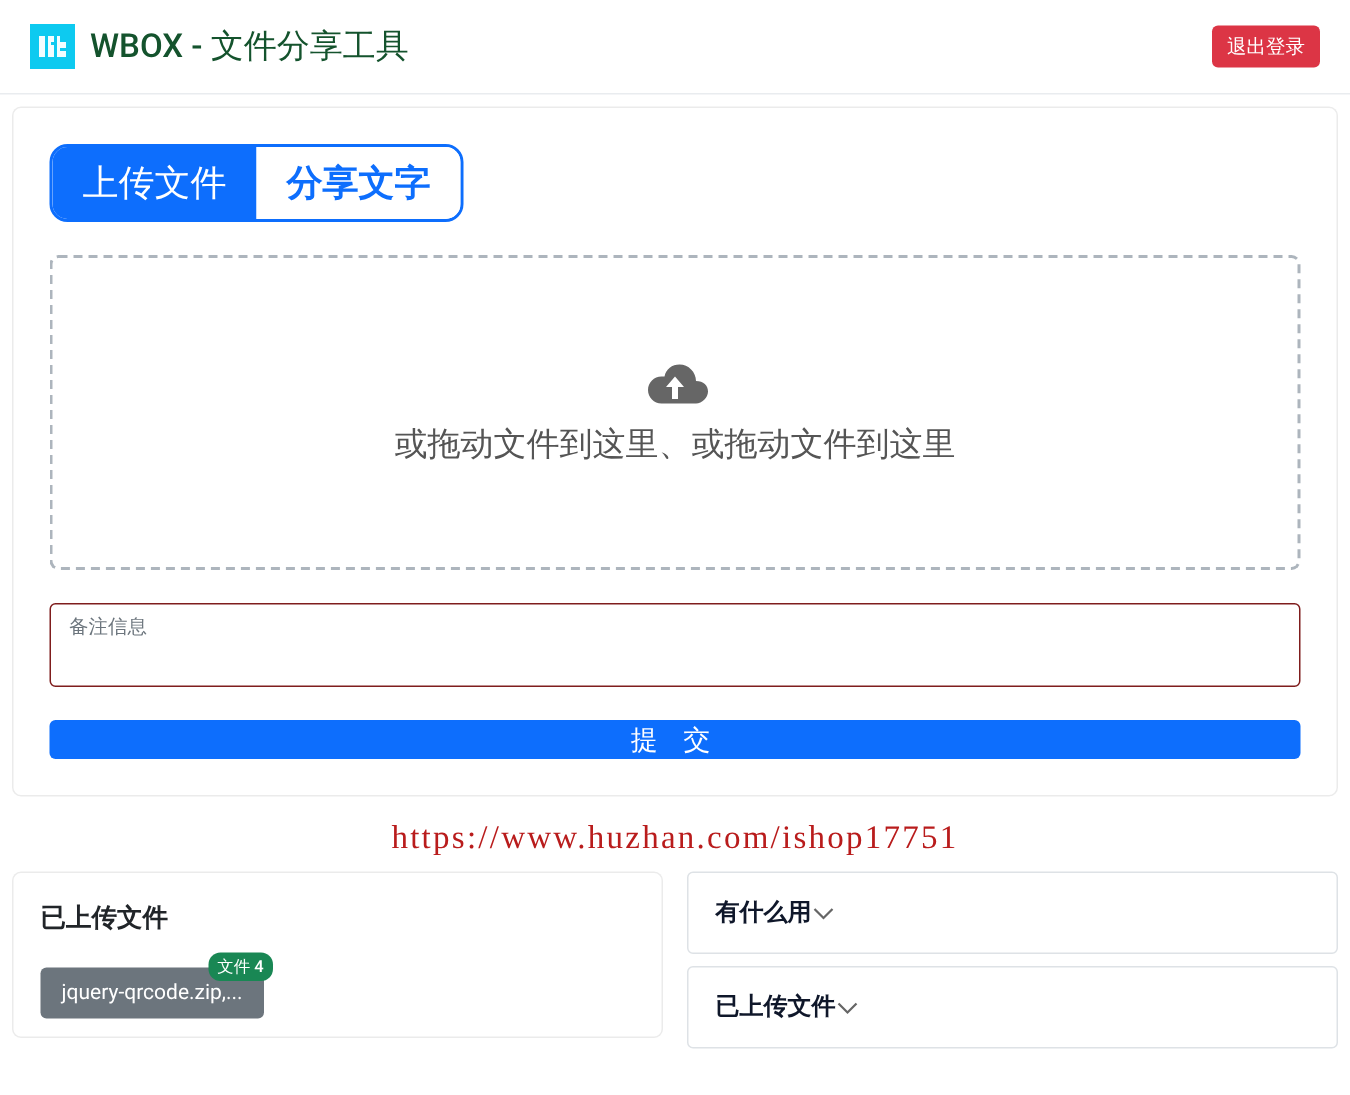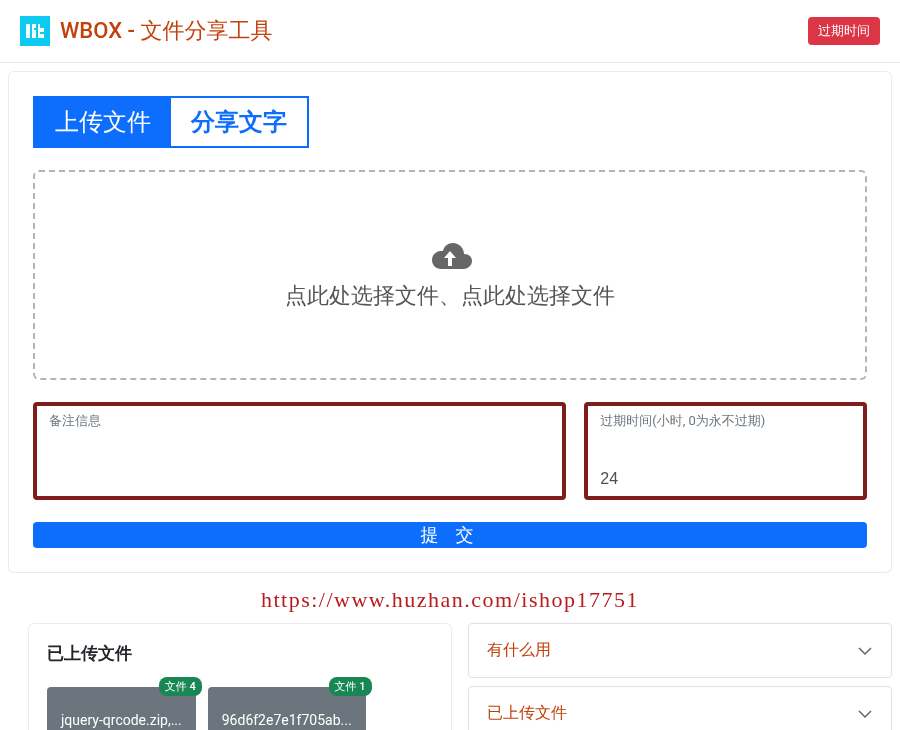--- a/index.html
+++ b/index.html
@@ -21,21 +21,21 @@
       align-items: center;
       gap: 10px;
     }
     .logo {
       width: 30px;
       height: 30px;
     }
     .header-title {
       font-size: 22px;
       font-weight: 500;
-      color: #c2410c;
+      color: #14532d;
     }
     .logout-btn {
       background: #dc3545;
       color: #fff;
       border: none;
       padding: 5px 10px;
       font-size: 13px;
       border-radius: 4px;
       cursor: pointer;
     }
@@ -45,21 +45,21 @@
     .card {
       border: 1px solid rgba(0,0,0,0.08);
       border-radius: 6px;
       padding: 24px;
       margin-bottom: 18px;
       background: #fff;
     }
     .tabs {
       display: inline-flex;
       border: 2px solid #0d6efd;
-      border-radius: 0;
+      border-radius: 12px;
       overflow: hidden;
       margin-bottom: 22px;
     }
     .tab {
       padding: 8px 20px;
       font-size: 24px;
       cursor: pointer;
       user-select: none;
       border: none;
       background: transparent;
@@ -88,26 +88,25 @@
       font-size: 22px;
       color: #555;
       margin-top: 6px;
     }
     .form-row {
       display: flex;
       gap: 18px;
       margin-bottom: 22px;
     }
     .form-group {
-      border: 4px solid #7f1d1d;
+      border: 1px solid #7f1d1d;
       border-radius: 4px;
       padding: 6px 12px;
       display: flex;
       flex-direction: column;
-      gap: 36px;
     }
     .form-group.wide { flex: 2; }
     .form-group.narrow { flex: 1; }
     .form-label {
       font-size: 13px;
       color: #6c757d;
     }
     .form-input {
       border: none;
       outline: none;
@@ -131,21 +130,20 @@
       text-align: center;
       font-family: Georgia, serif;
       font-size: 22px;
       color: #b91c1c;
       letter-spacing: 1.5px;
       margin: -4px 0 10px;
     }
     .two-col {
       display: flex;
       gap: 16px;
-      margin-left: 20px;
     }
     .col { flex: 1; }
     .uploaded-card {
       border: 1px solid rgba(0,0,0,0.08);
       border-radius: 6px;
       padding: 18px 18px 12px;
       background: #fff;
     }
     .uploaded-title {
       font-size: 17px;
@@ -155,21 +153,21 @@
     .file-pills {
       display: flex;
       gap: 12px;
       flex-wrap: wrap;
     }
     .file-pill {
       position: relative;
       background: #6c757d;
       color: #fff;
       border-radius: 4px;
-      padding: 25px 14px;
+      padding: 9px 14px;
       font-size: 14px;
       cursor: pointer;
       margin-top: 8px;
     }
     .pill-badge {
       position: absolute;
       top: -10px;
       right: -6px;
       background: #198754;
       color: #fff;
@@ -180,26 +178,26 @@
     }
     .accordion-item {
       border: 1px solid #dee2e6;
       border-radius: 4px;
       background: #fff;
       margin-bottom: 8px;
     }
     .accordion-header {
       display: flex;
       align-items: center;
-      justify-content: space-between;
+      justify-content: flex-start;
       padding: 16px 18px;
       cursor: pointer;
       font-size: 16px;
-      font-weight: 400;
-      color: #c2410c;
+      font-weight: 700;
+      color: #0f172a;
     }
     .chevron {
       width: 16px;
       height: 16px;
     }
     .cloud-icon {
       width: 46px;
       height: 36px;
     }
   </style>
@@ -207,68 +205,60 @@
 <body>
 
 <div class="header">
   <div class="header-left">
     <svg class="logo" viewBox="0 0 30 30">
       <rect x="0" y="0" width="30" height="30" fill="#0dcaf0"></rect>
       <path d="M6 8 L6 22 L10 22 L10 8 Z M12 8 L12 22 L16 22 L16 14 L14 14 L14 12 L16 12 L16 8 Z M18 8 L18 22 L24 22 L24 18 L20 18 L20 16 L24 16 L24 12 L20 12 L20 8 Z" fill="#fff" opacity="0.95"></path>
     </svg>
     <span class="header-title">WBOX - 文件分享工具</span>
   </div>
-  <button class="logout-btn">过期时间</button>
+  <button class="logout-btn">退出登录</button>
 </div>
 
 <div class="container">
 
   <div class="card">
     <div class="tabs">
       <button class="tab active">上传文件</button>
       <button class="tab inactive">分享文字</button>
     </div>
 
     <div class="dropzone">
       <svg class="cloud-icon" viewBox="0 0 46 36">
         <path d="M37 15c0-6-5-11-11-11-5 0-9 3-10 8-1 0-1 0-2 0-5 0-9 4-9 9s4 9 9 9h23c4 0 8-4 8-8 0-4-3-7-8-7z" fill="#666"></path>
         <path d="M23 12 L17 19 L21 19 L21 27 L25 27 L25 19 L29 19 Z" fill="#fff"></path>
       </svg>
-      <div class="dropzone-text">点此处选择文件、点此处选择文件</div>
+      <div class="dropzone-text">或拖动文件到这里、或拖动文件到这里</div>
     </div>
 
     <div class="form-row">
       <div class="form-group wide">
         <span class="form-label">备注信息</span>
         <input class="form-input" type="text" value="" style="">
-      </div>
-      <div class="form-group narrow">
-        <span class="form-label">过期时间(小时, 0为永不过期)</span>
-        <input class="form-input" type="text" value="24" style="">
       </div>
     </div>
 
     <button class="submit-btn">提 交</button>
   </div>
 
   <div class="watermark">https://www.huzhan.com/ishop17751</div>
 
   <div class="two-col">
     <div class="col">
       <div class="uploaded-card">
         <div class="uploaded-title">已上传文件</div>
         <div class="file-pills">
           <div class="file-pill">
             <span class="pill-badge">文件 4</span>
             <span>jquery-qrcode.zip,...</span>
           </div>
-          <div class="file-pill">
-            <span class="pill-badge">文件 1</span>
-            <span>96d6f2e7e1f705ab...</span>
-          </div>
         </div>
       </div>
     </div>
     <div class="col">
       <div class="accordion-item">
         <div class="accordion-header">
           <span>有什么用</span>
           <svg class="chevron" viewBox="0 0 16 16">
               <path d="M2 5 L8 11 L14 5" stroke="#666" stroke-width="1.5" fill="none"></path>
             </svg>

